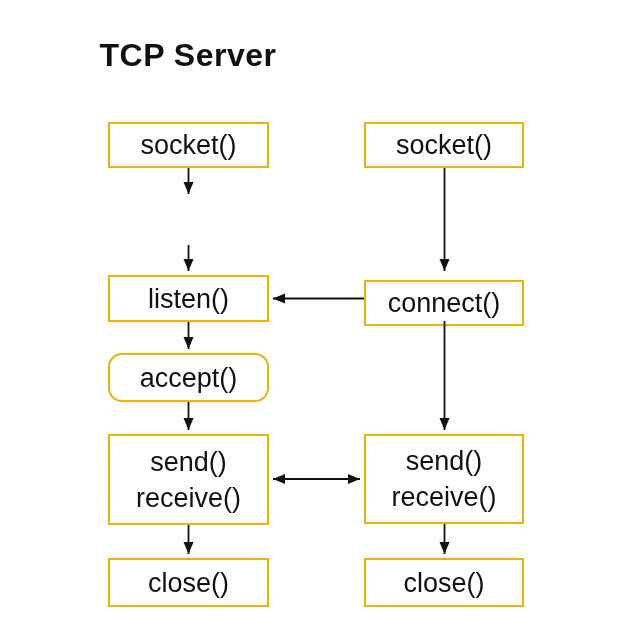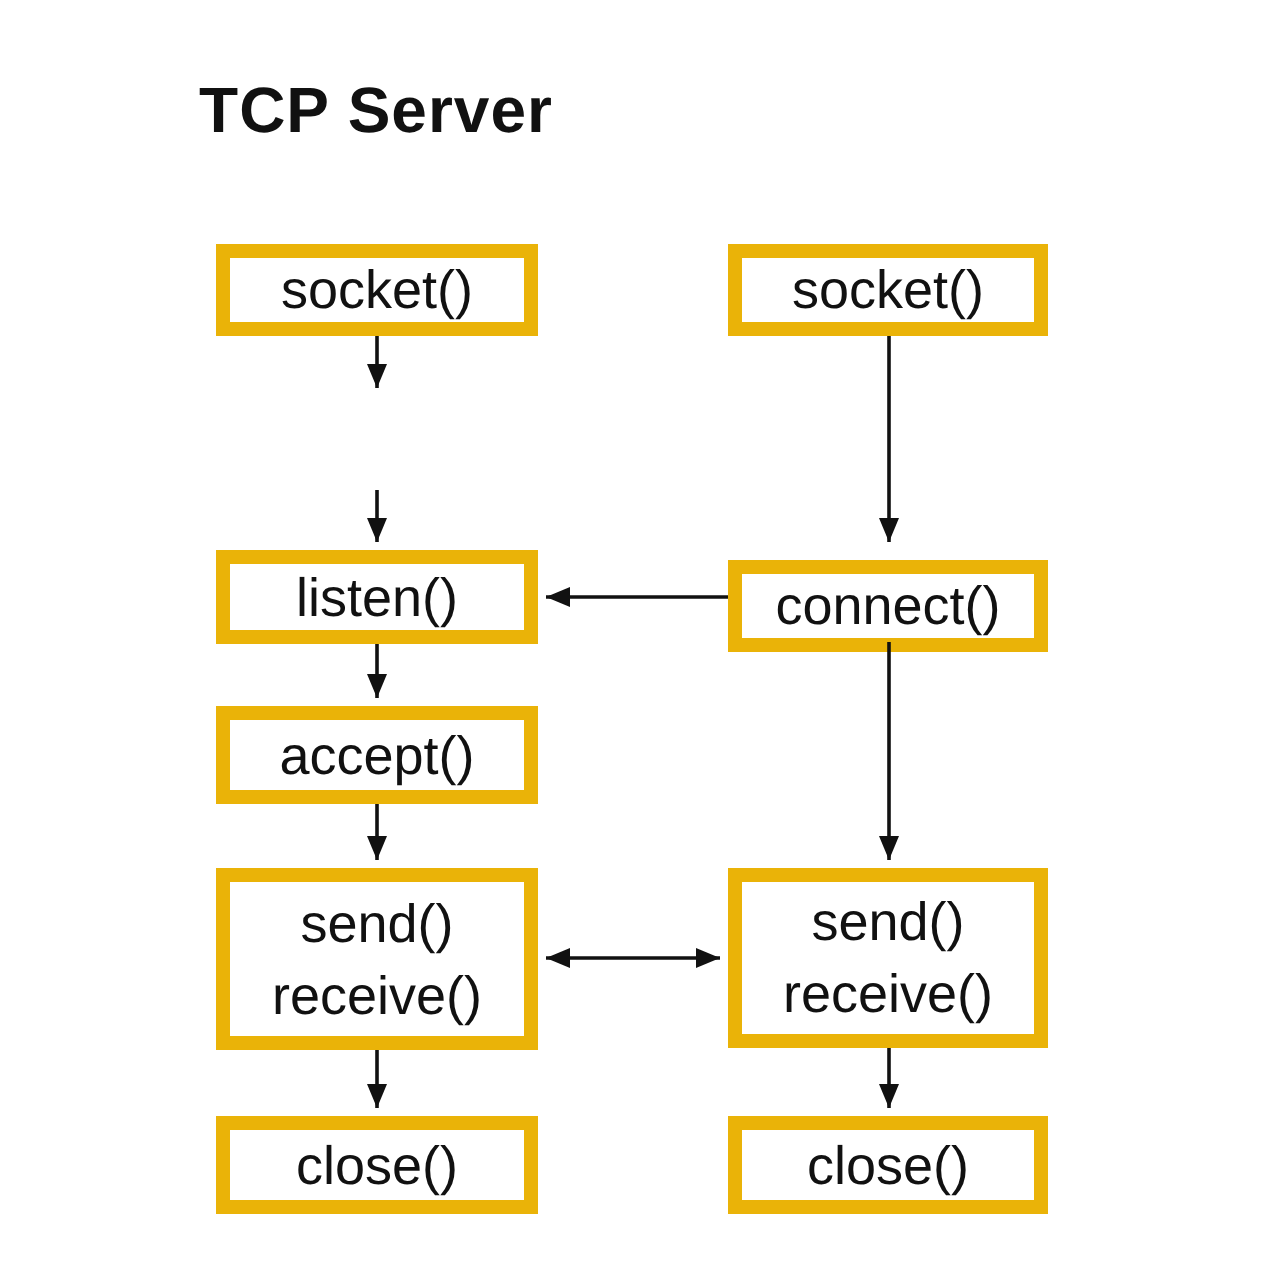--- a/index.html
+++ b/index.html
@@ -26,21 +26,21 @@
     font-size: 32px;
     font-weight: 600;
     letter-spacing: 0.5px;
     color: #111111;
   }
   .col-title.server { left: 68px; }
   .col-title.client { left: 324px; }
   .node {
     position: absolute;
     box-sizing: border-box;
-    border: 7px solid #eab308;
+    border: 2px solid #eab308;
     background: #ffffff;
     display: flex;
     flex-direction: column;
     align-items: center;
     justify-content: center;
     font-size: 27px;
     line-height: 36px;
     text-align: left;
   }
   .col-server { left: 108px; width: 161px; }
@@ -61,21 +61,21 @@
 <div class="canvas">
 
   <div class="col-title server">TCP Server</div>
 
   <div class="node col-server" style="top:122px;height:46px;">
     <span>socket()</span>
   </div>
   <div class="node col-server" style="top:275px;height:47px;">
     <span>listen()</span>
   </div>
-  <div class="node col-server" style="top:353px;height:49px;">
+  <div class="node col-server" style="top:353px;height:49px;border-radius:14px;">
     <span>accept()</span>
   </div>
   <div class="node col-server" style="top:434px;height:91px;">
     <span>send()</span>
     <span>receive()</span>
   </div>
   <div class="node col-server" style="top:558px;height:49px;">
     <span>close()</span>
   </div>
 

